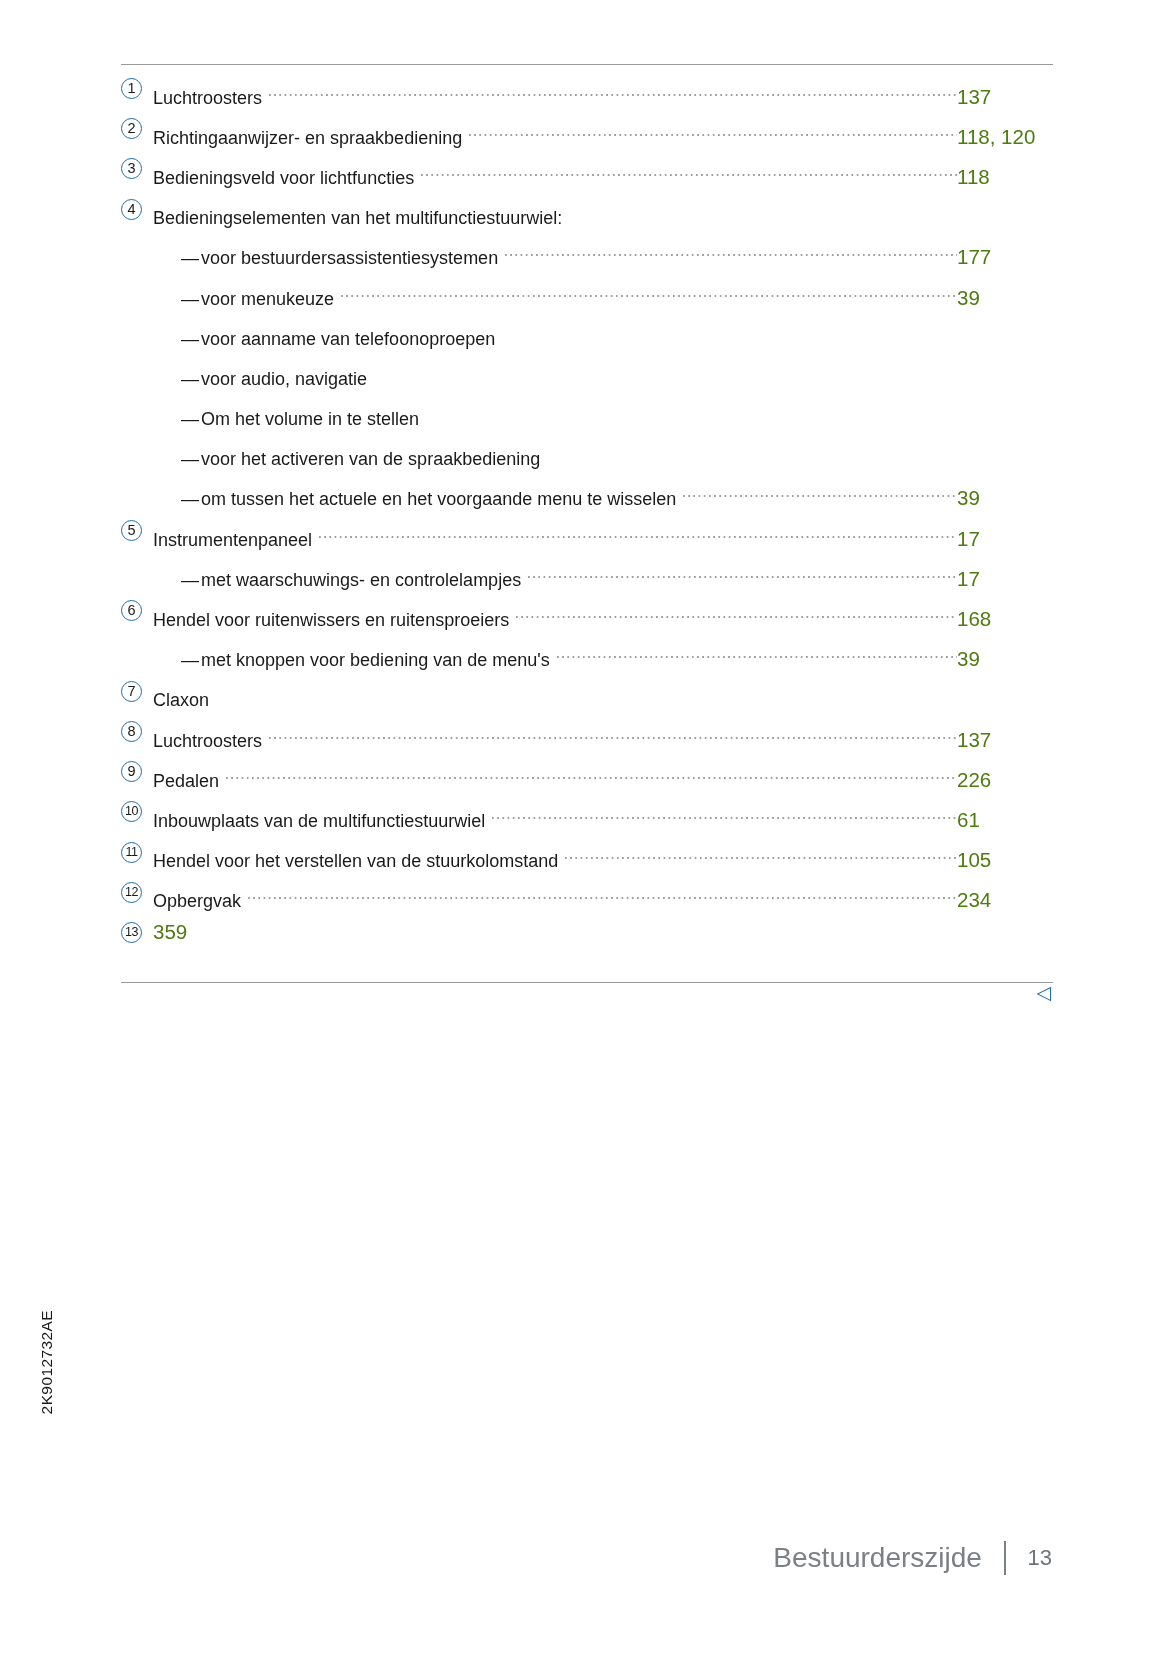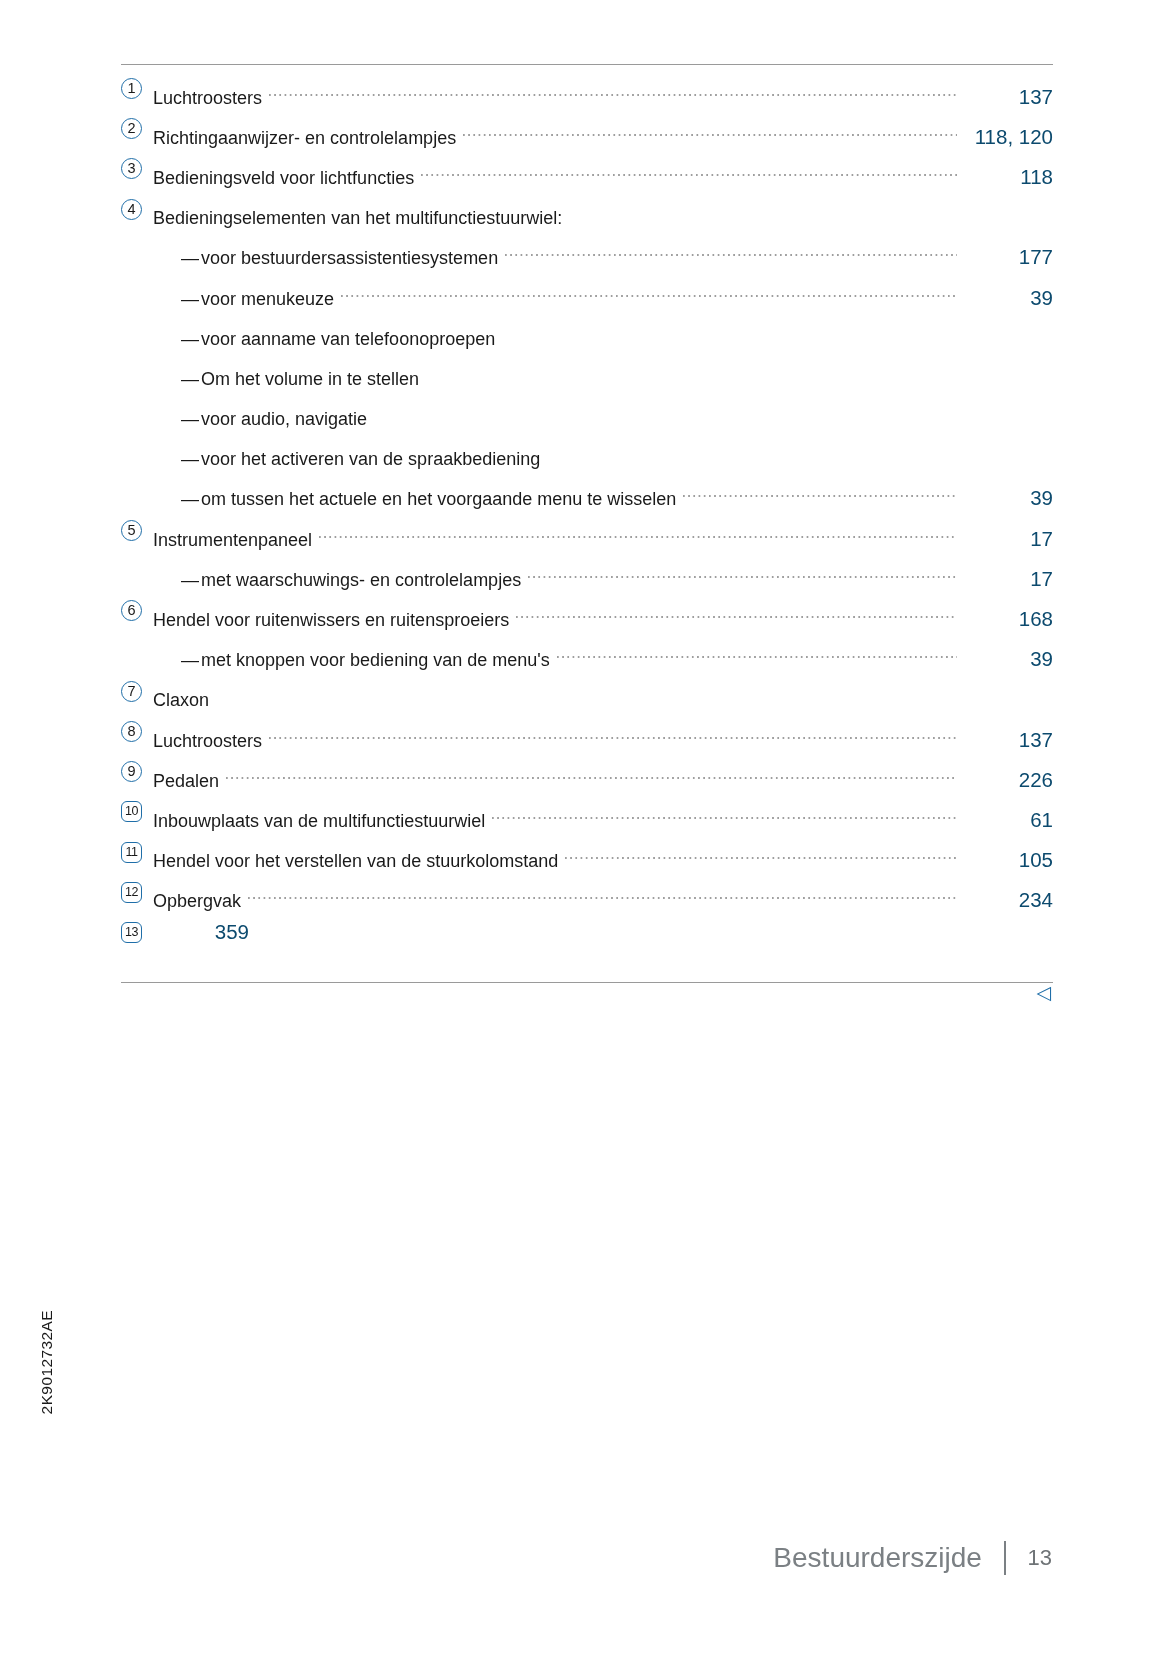--- a/index.html
+++ b/index.html
@@ -73,21 +73,21 @@
     width: 21px;
     height: 21px;
     border: 1.3px solid #1f6ea8;
     border-radius: 50%;
     color: #1a1a1a;
     font-size: 14.5px;
     line-height: 19px;
     text-align: center;
     font-family: "Liberation Sans", sans-serif;
   }
-  .marker .circ.two-digit { font-size: 12.5px; letter-spacing: -0.5px; border-radius: 6px; }
+  .marker .circ.two-digit { font-size: 12.5px; letter-spacing: -0.5px; }
 
   
   .dashcell {
     flex: 0 0 32px;
     width: 32px;
   }
   .subindent { flex: 0 0 28px; width: 28px; }
 
   .label {
     flex: 0 0 auto;
@@ -118,24 +118,24 @@
     height: 2px;
     background-image: radial-gradient(circle at 1px 1px, #9e9e9e 1px, transparent 1.2px);
     background-size: 5.2px 2px;
     background-repeat: repeat-x;
   }
   .leader.none::after { display: none; }
 
   .pagenum {
     flex: 0 0 96px;
     width: 96px;
-    text-align: right;
+    text-align: left;
     font-size: 20.5px;
     line-height: 30.6px;
-    color: #0c4a6e;
+    color: #4d7c0f;
     white-space: nowrap;
   }
 
   
   .row.two-line { min-height: 61px; align-items: flex-start; }
   .row.two-line .marker { height: 30.6px; }
   .twoline-body { flex: 1 1 auto; }
   .twoline-l1 {
     display: flex;
     align-items: baseline;
@@ -204,21 +204,21 @@
             <span class="circ">1</span>
           </div>
           <div class="label">Luchtroosters</div>
           <div class="leader"></div>
           <div class="pagenum">137</div>
         </div>
         <div class="row">
           <div class="marker">
             <span class="circ">2</span>
           </div>
-          <div class="label">Richtingaanwijzer- en controlelampjes</div>
+          <div class="label">Richtingaanwijzer- en spraakbediening</div>
           <div class="leader"></div>
           <div class="pagenum">118, 120</div>
         </div>
         <div class="row">
           <div class="marker">
             <span class="circ">3</span>
           </div>
           <div class="label">Bedieningsveld voor lichtfuncties</div>
           <div class="leader"></div>
           <div class="pagenum">118</div>
@@ -248,28 +248,28 @@
         <div class="row">
           <div class="dashcell"></div>
           <div class="subindent"></div>
           <div class="label"><span class="dash">—</span>voor aanname van telefoonoproepen</div>
           <div class="leader none"></div>
           <div class="pagenum"></div>
         </div>
         <div class="row">
           <div class="dashcell"></div>
           <div class="subindent"></div>
+          <div class="label"><span class="dash">—</span>voor audio, navigatie</div>
+          <div class="leader none"></div>
+          <div class="pagenum"></div>
+        </div>
+        <div class="row">
+          <div class="dashcell"></div>
+          <div class="subindent"></div>
           <div class="label"><span class="dash">—</span>Om het volume in te stellen</div>
-          <div class="leader none"></div>
-          <div class="pagenum"></div>
-        </div>
-        <div class="row">
-          <div class="dashcell"></div>
-          <div class="subindent"></div>
-          <div class="label"><span class="dash">—</span>voor audio, navigatie</div>
           <div class="leader none"></div>
           <div class="pagenum"></div>
         </div>
         <div class="row">
           <div class="dashcell"></div>
           <div class="subindent"></div>
           <div class="label"><span class="dash">—</span>voor het activeren van de spraakbediening</div>
           <div class="leader none"></div>
           <div class="pagenum"></div>
         </div>

